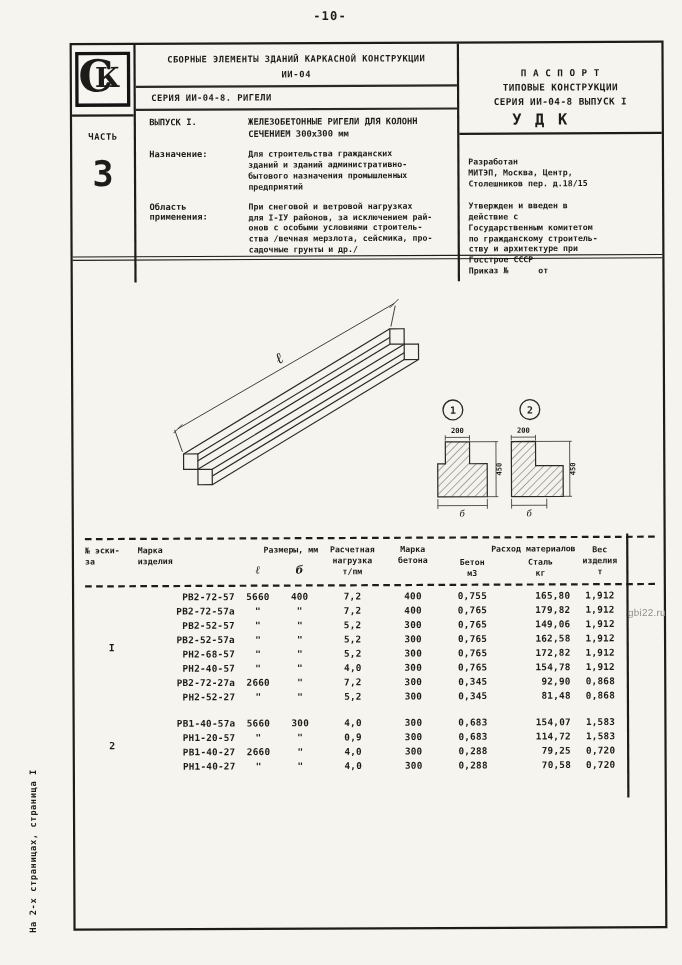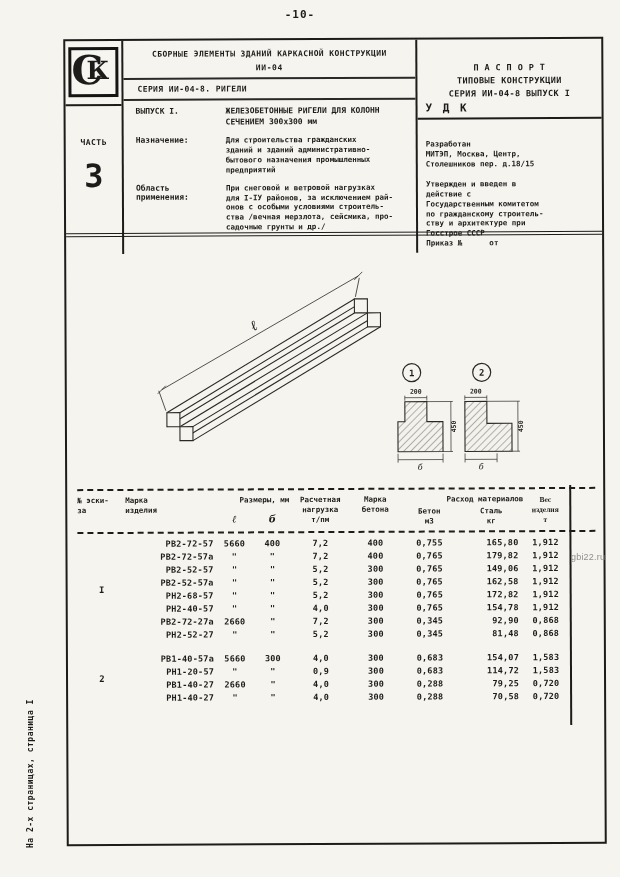--- a/index.html
+++ b/index.html
@@ -36,52 +36,52 @@
     border-bottom:2px solid #1d1c1a;
     display:flex;justify-content:center;align-items:center;
     padding:6px 0 7px;
   }
   .logo-box{
     width:44px;height:44px;border:3px solid #141414;position:relative;
     background:#f6f5f0;font-family:"DejaVu Serif","Liberation Serif",serif;
   }
   .logo-c{position:absolute;left:0px;top:-4px;font-size:40px;font-weight:700;}
   .logo-k{position:absolute;left:15px;top:6px;font-size:25px;font-weight:700;}
-  .part-cell{flex:1;display:flex;flex-direction:column;align-items:center;padding-top:32px;}
+  .part-cell{flex:1;display:flex;flex-direction:column;align-items:center;padding-top:14px;}
   .part-label{font-size:8px;font-weight:700;letter-spacing:0.5px;}
   .part-number{font-size:32px;font-weight:700;margin-top:10px;}
   .col-mid{border-right:2px solid #1d1c1a;padding:9px 12px 4px;display:flex;flex-direction:column;font-weight:700;}
   .title-line{font-size:8px;text-align:center;letter-spacing:0.4px;}
   .title-code{font-size:8px;text-align:center;margin-top:5px;letter-spacing:0.6px;}
   .hrule{border-top:2px solid #2a2927;margin:5px -12px 4px;}
   .series-line{font-size:8px;letter-spacing:0.4px;margin:1px 0 0 2px;}
   .pair{display:grid;grid-template-columns:86px 1fr;margin-top:8px;column-gap:4px;}
   .pair .lab{font-size:8px;}
   .pair .txt{font-size:7.5px;line-height:1.32;}
   .col-right{padding:22px 8px 4px;display:flex;flex-direction:column;font-weight:700;}
   .pass-top{border-bottom:2px solid #1d1c1a;margin:0 -8px;padding:0 8px 3px;}
   .pass-line{font-size:8.5px;text-align:center;line-height:1.5;letter-spacing:0.4px;}
-  .pass-udk{font-size:11px;text-align:left;letter-spacing:2px;margin-top:2px;}
+  .pass-udk{font-size:14px;text-align:left;letter-spacing:2px;margin-top:2px;margin-left:40px;}
   .pass-block{font-size:7.5px;line-height:1.32;margin-top:20px;}
   
   .doc-drawing{height:246px;position:relative;}
   .doc-drawing svg{position:absolute;left:0;top:0;}
   
   .doc-table{flex:1;position:relative;padding:4px 0 0 10px;font-weight:700;}
   .drule{border-top:2px dashed #1d1c1a;margin:2px 8px 2px 0;}
   .vline{position:absolute;left:502px;top:4px;height:240px;border-left:2px solid #1d1c1a;}
   .thead{display:grid;grid-template-columns:48px 88px 76px 62px 48px 124px 44px;padding:3px 0 2px;}
   .th{font-size:7.5px;line-height:1.35;}
   .c-load,.c-grade{text-align:center;}
   .th-g{font-size:7.5px;text-align:right;}
   .th-sub{display:grid;grid-template-columns:42px 34px;text-align:center;font-style:italic;
           font-family:"DejaVu Serif","Liberation Serif",serif;font-size:10px;margin-top:9px;}
   .th-sub2{display:grid;grid-template-columns:60px 64px;text-align:center;margin-top:3px;}
   .th-sub2 span{font-size:7.5px;line-height:1.35;}
-  .c-weight{align-self:end;text-align:center;padding-bottom:1px;font-family:Liberation Serif, serif;}
+  .c-weight{align-self:end;text-align:center;padding-bottom:1px;}
   .tbody{margin-top:4px;}
   .tgroup{display:grid;grid-template-columns:48px 1fr;}
   .tgroup + .tgroup{margin-top:11px;}
   .gcol{display:flex;align-items:center;justify-content:center;font-size:9px;}
   .trow{display:grid;grid-template-columns:88px 42px 34px 62px 48px 60px 64px 44px;line-height:13px;}
   .tc{font-size:8.5px;letter-spacing:0.2px;}
   .c-mark{text-align:right;}
   .c-length,.c-width,.c-load-v,.c-grade-v,.c-concrete{text-align:center;}
   .c-steel{text-align:right;padding-right:5px;}
   .c-weight-v{text-align:center;}

